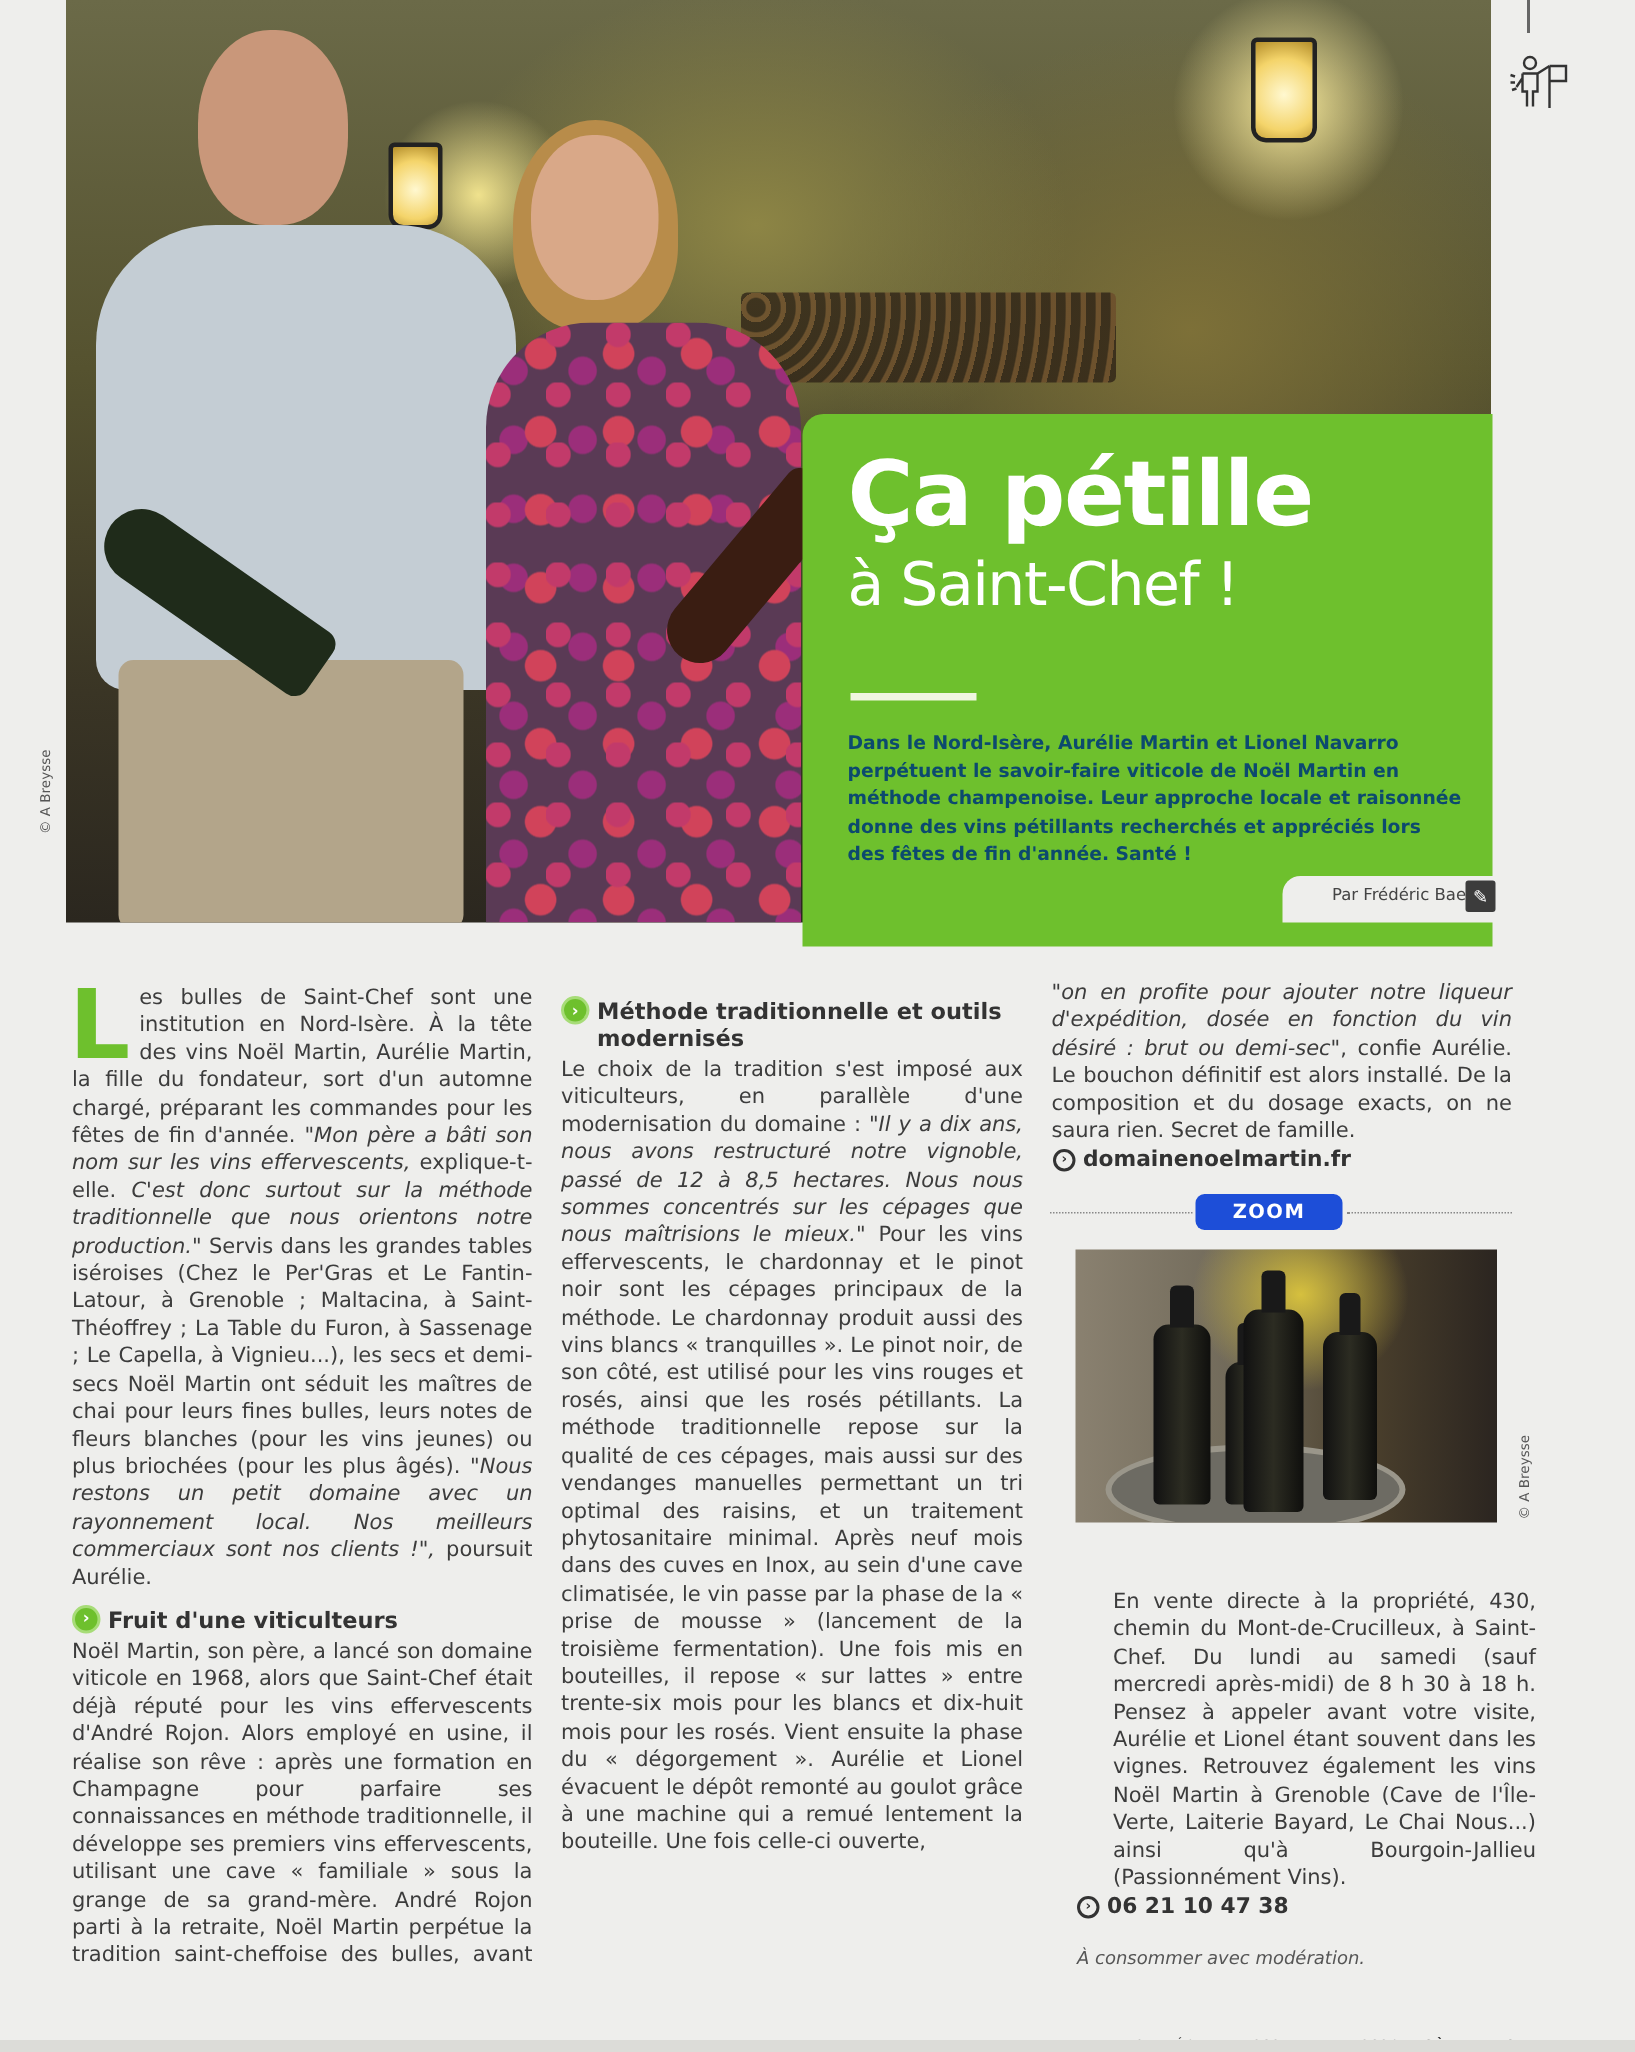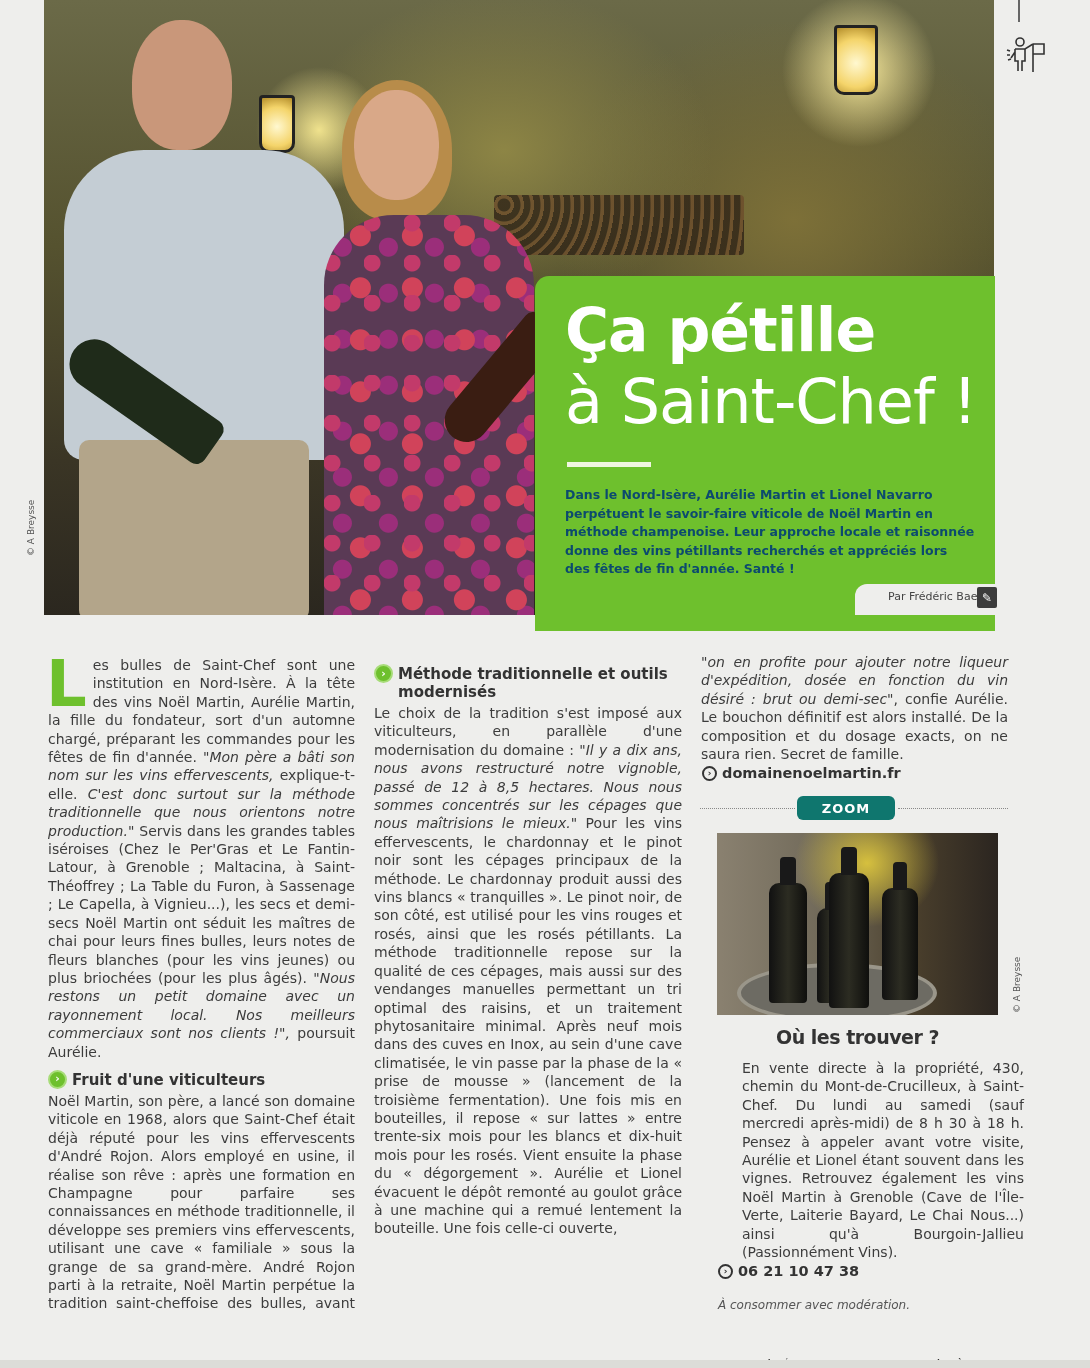--- a/index.html
+++ b/index.html
@@ -48,21 +48,21 @@
   
   .section-line { position: absolute; left: 1018px; top: 0; width: 2px; height: 22px; background: #666; }
   .section-icon { position: absolute; left: 1004px; top: 34px; width: 44px; height: 44px; }
 
   
   .title-box { position: absolute; left: 535px; top: 258px; width: 460px; height: 355px; background: #6ec02d;
     border-radius: 14px 0 0 0; color: #fff; margin-top: 18px; }
   .title-line1 { position: absolute; left: 30px; top: 24px; font-family: "DejaVu Sans", sans-serif; font-weight: bold;
     font-size: 60px; letter-spacing: -1px; line-height: 1; }
   .title-line2 { position: absolute; left: 30px; top: 92px; font-family: "DejaVu Sans", sans-serif; font-weight: normal;
-    font-size: 62px; letter-spacing: -1px; line-height: 1.1; text-align: right; }
+    font-size: 40px; letter-spacing: -1px; line-height: 1.1; text-align: right; }
   .title-rule { position: absolute; left: 32px; top: 186px; width: 84px; height: 5px; background: #f0f6e0; }
   .title-lede { position: absolute; left: 30px; top: 210px; width: 410px; font-weight: bold; font-size: 12.5px; line-height: 18.5px; color: #0c4a6e; }
   .byline-tab { position: absolute; left: 855px; top: 584px; width: 146px; height: 31px; background: #eeeeec;
     border-radius: 12px 0 0 0; }
   .byline-text { position: absolute; left: 888px; top: 590px; font-size: 11px; color: #444; }
   .byline-icon { position: absolute; left: 977px; top: 587px; width: 20px; height: 21px; background: #3c3c3c; border-radius: 2px;
     display: flex; align-items: center; justify-content: center; color: #fff; font-size: 12px; }
 
   
   .col { position: absolute; font-size: 14px; line-height: 18.4px; color: #3c3c3c; text-align: justify; }
@@ -76,21 +76,21 @@
     display: inline-flex; align-items: center; justify-content: center; margin-right: 5px; margin-top: -1px; border: 2px solid #a7dc78; }
   .para { display: block; }
 
   .link-line { position: absolute; left: 702px; top: 765px; font-weight: bold; font-size: 14.5px; color: #333; display: flex; align-items: center; }
   .link-icon { width: 15px; height: 15px; border: 2px solid #333; border-radius: 50%; font-size: 9px; display: inline-flex;
     align-items: center; justify-content: center; margin-right: 5px; line-height: 1; }
 
   .zoom-rule { position: absolute; top: 808px; height: 0; border-top: 1px dotted #888; }
   .zoom-rule.l { left: 700px; width: 95px; }
   .zoom-rule.r { left: 898px; width: 110px; }
-  .zoom-pill { position: absolute; left: 797px; top: 796px; width: 98px; height: 24px; background: #0f766e; border-radius: 6px;
+  .zoom-pill { position: absolute; left: 797px; top: 796px; width: 98px; height: 24px; background: #1d4ed8; border-radius: 6px;
     color: #fff; font-weight: bold; font-size: 13px; letter-spacing: 1px; display: flex; align-items: center; justify-content: center; text-align: right; }
 
   .zoom-photo { position: absolute; left: 717px; top: 833px; width: 281px; height: 182px; overflow: hidden;
     background:
       radial-gradient(ellipse 90px 80px at 150px 30px, #d6c03e, rgba(200,170,50,0) 80%),
       linear-gradient(90deg, #8a8170 0%, #6f6858 40%, #4a3f2c 70%, #2b2520 100%); }
   .zb { position: absolute; background: linear-gradient(90deg,#111 0%, #2c2c22 50%, #0f0f0d 100%); border-radius: 10px 10px 4px 4px; }
   .zb::before { content: ""; position: absolute; left: 30%; top: -26px; width: 40%; height: 28px; background: #191919; border-radius: 4px 4px 0 0; }
   .barrel { position: absolute; left: 20px; top: 130px; width: 200px; height: 60px; border-radius: 50%; background: #6d6b63; border: 4px solid #9a968a; }
   .zoom-credit { position: absolute; left: 1012px; top: 1013px; transform: rotate(-90deg); transform-origin: left top; font-size: 9px; color: #555; white-space: nowrap; }
@@ -177,21 +177,20 @@
 
   <div class="zoom-photo" title="Bouteilles de vin effervescent posées sur un tonneau">
     <div class="barrel"></div>
     <div class="zb" style="left:52px; top:50px; width:38px; height:120px;"></div>
     <div class="zb" style="left:100px; top:75px; width:26px; height:95px;"></div>
     <div class="zb" style="left:112px; top:40px; width:40px; height:135px;"></div>
     <div class="zb" style="left:165px; top:55px; width:36px; height:112px;"></div>
   </div>
   <div class="zoom-credit">© A Breysse</div>
 
-  <div class="find-title">Où les trouver ?</div>
   <div class="find-text">En vente directe à la propriété, 430, chemin du Mont-de-Crucilleux, à Saint-Chef. Du lundi au samedi (sauf mercredi après-midi) de 8 h 30 à 18 h. Pensez à appeler avant votre visite, Aurélie et Lionel étant souvent dans les vignes. Retrouvez également les vins Noël Martin à Grenoble (Cave de l'Île-Verte, Laiterie Bayard, Le Chai Nous...) ainsi qu'à Bourgoin-Jallieu (Passionnément Vins).</div>
   <div class="phone-line">
     <span class="link-icon">›</span>
     <span>06 21 10 47 38</span>
   </div>
   <div class="moderation">À consommer avec modération.</div>
 
   <div class="footer">
     <span>#53</span>
     <span class="sep">|</span>

